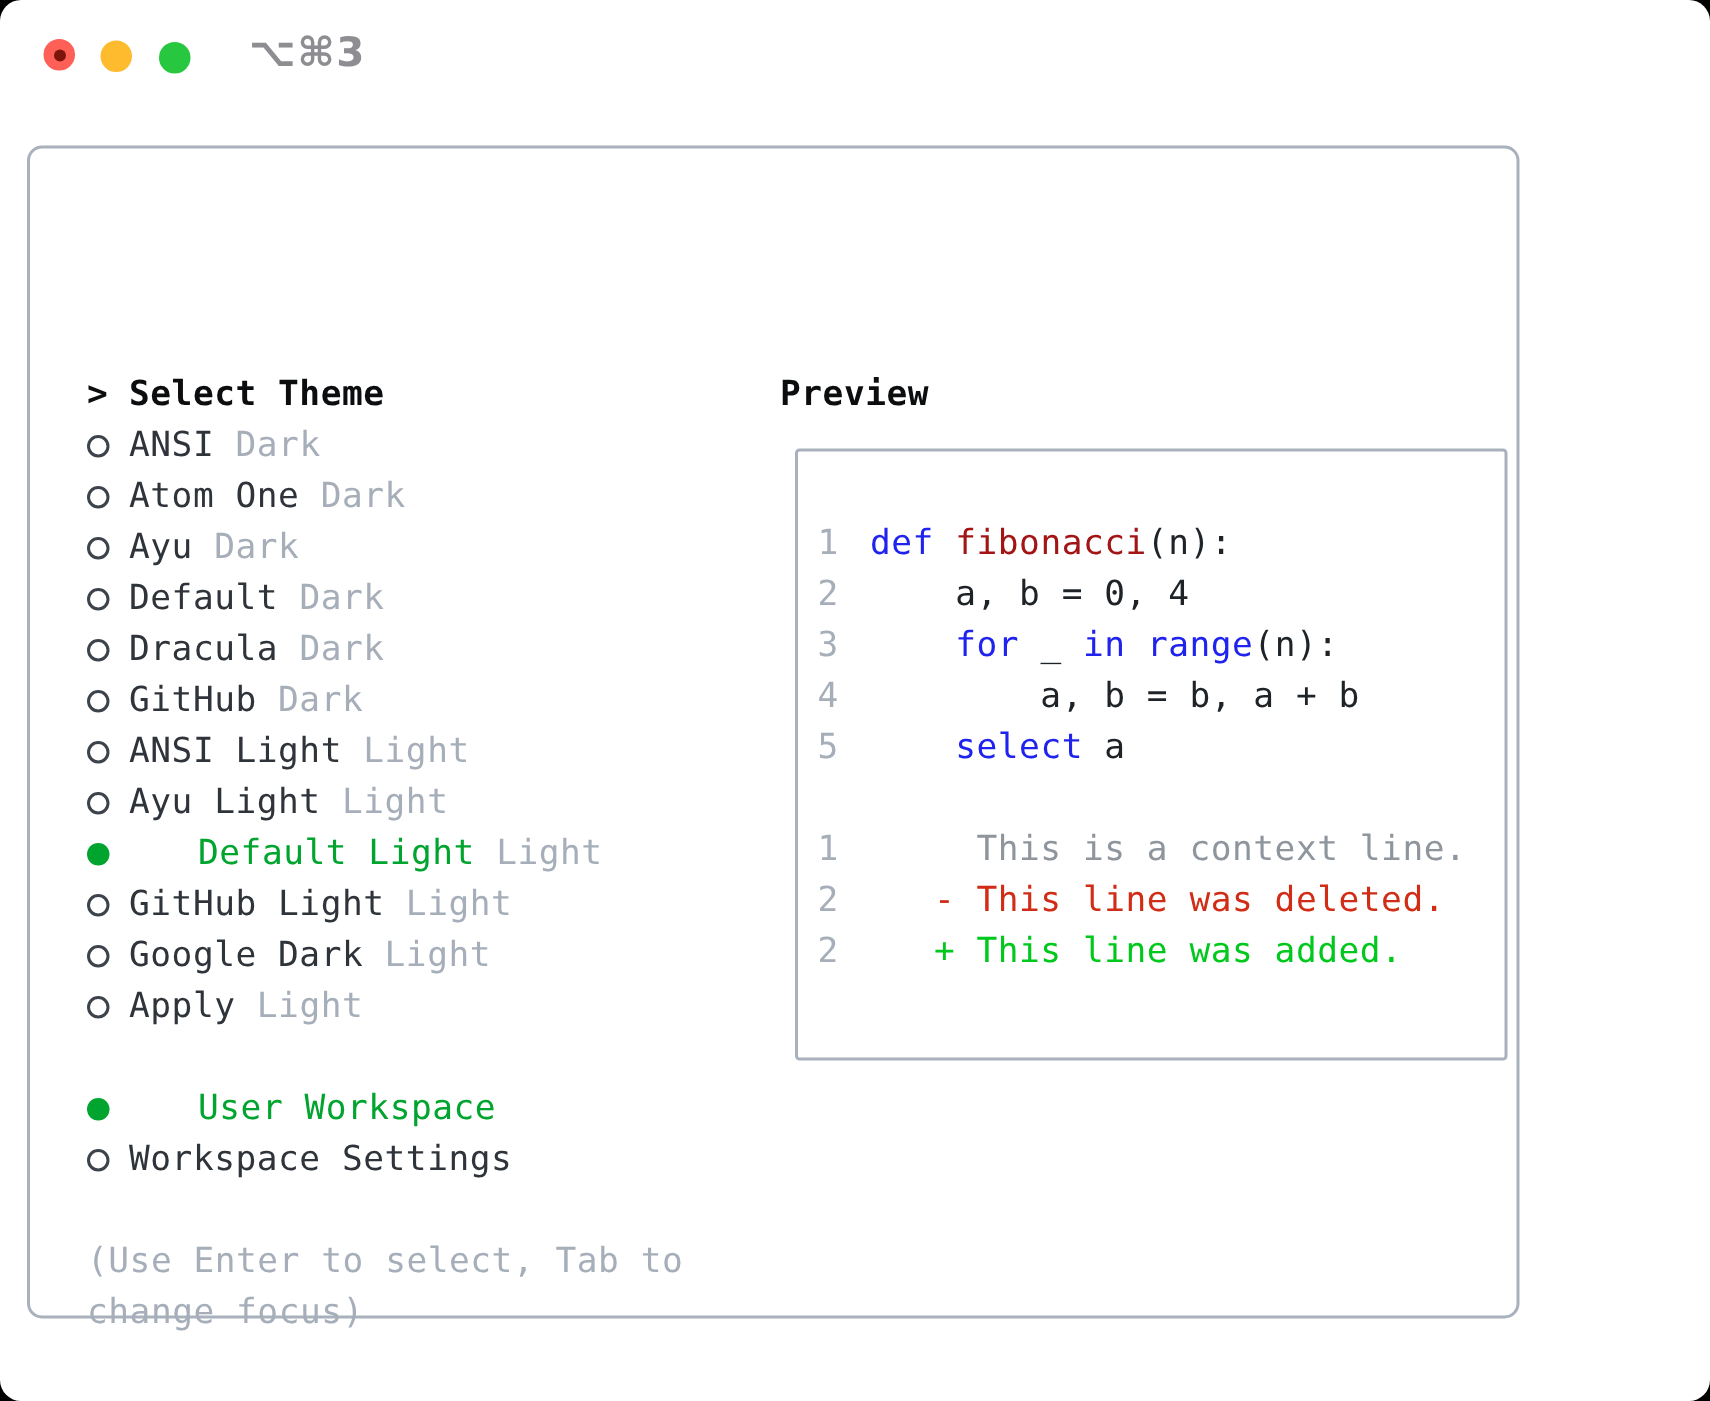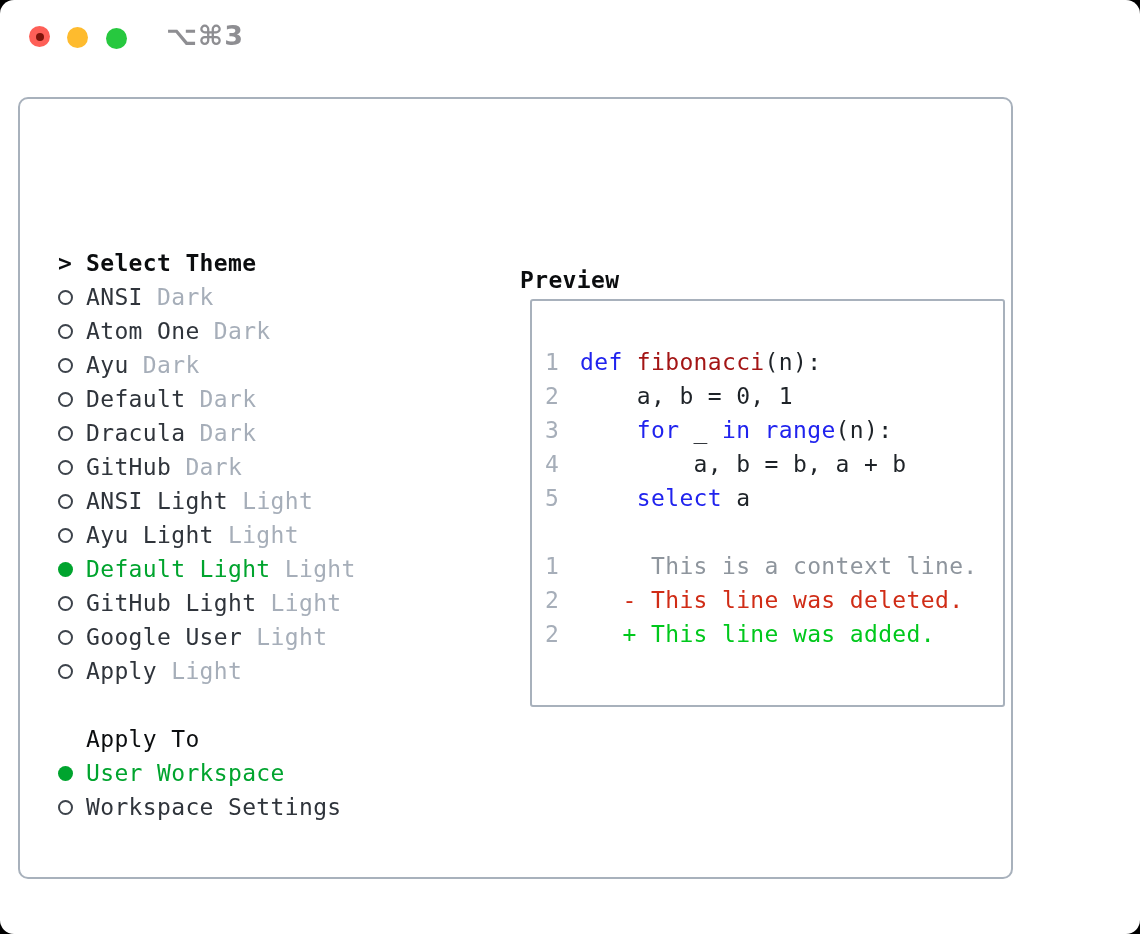--- a/index.html
+++ b/index.html
@@ -32,26 +32,26 @@
   .mono { font-size:23px; letter-spacing:0.35px; }
   
   .left-col { position:absolute; left:38px; top:147px; }
   .row { height:34px; display:flex; align-items:center; white-space:pre; }
   .marker { width:28px; flex:none; display:flex; align-items:center; }
   .cursor, .header-label { font-weight:700; color:var(--header-black); }
   .section-label { color:var(--header-black); }
   .bullet { width:11px; height:11px; border:2px solid #3d434b; border-radius:50%; box-sizing:content-box; }
   .selected .bullet { width:15px; height:15px; border:0; background:var(--accent-green); }
   .item-name { color:var(--text-dark); }
-  .selected .item-name { color:var(--accent-green); }
+  .selected .item-name { color:var(--accent-green);margin-left:46px; }
   .item-variant { color:var(--muted-gray); }
   .spacer { height:34px; }
   .hint { width:428px; color:var(--muted-gray); line-height:34px; white-space:normal; }
   
-  .preview-header { position:absolute; left:500px; top:164px; height:34px;
+  .preview-header { position:absolute; left:500px; top:147px; height:34px;
     display:flex; align-items:center; font-weight:700; color:var(--header-black); }
   .preview-box {
     position:absolute; left:510px; top:200px; width:475px; height:408px;
     box-sizing:border-box; border:2px solid var(--border-gray); border-radius:3px;
     background:#fff;
   }
   .code { position:absolute; left:0; top:44px; right:0; }
   .cline { height:34px; display:flex; align-items:center; }
   .ln { width:20px; margin-left:13px; flex:none; color:var(--muted-gray); }
   .lc { margin-left:15px; white-space:pre; }
@@ -128,65 +128,62 @@
     <span class="item-name">Default Light</span><span class="item-variant"> Light</span>
   </div>
 
   <div class="row">
     <span class="marker"><span class="bullet"></span></span>
     <span class="item-name">GitHub Light</span><span class="item-variant"> Light</span>
   </div>
 
   <div class="row">
     <span class="marker"><span class="bullet"></span></span>
-    <span class="item-name">Google User</span><span class="item-variant"> Light</span>
+    <span class="item-name">Google Dark</span><span class="item-variant"> Light</span>
   </div>
 
   <div class="row">
     <span class="marker"><span class="bullet"></span></span>
     <span class="item-name">Apply</span><span class="item-variant"> Light</span>
   </div>
 </div>
 
       <div class="spacer"></div>
 
-      <div class="row">
-        <span class="marker"></span>
-        <span class="section-label">Apply To</span>
-      </div>
 
       <div id="apply-list">
   <div class="row selected">
     <span class="marker"><span class="bullet"></span></span>
     <span class="item-name">User Workspace</span>
   </div>
 
   <div class="row">
     <span class="marker"><span class="bullet"></span></span>
     <span class="item-name">Workspace Settings</span>
   </div>
 </div>
 
       <div class="spacer"></div>
 
+      <div class="hint">(Use Enter to select, Tab to change focus)</div>
     </div>
 
     <div class="preview-header mono">Preview</div>
 
     <div class="preview-box">
       <div class="code mono">
         <div id="code-lines">
   <div class="cline">
     <span class="ln">1</span>
     <span class="lc"><span class="seg-keyword">def</span><span class="seg-plain"> </span><span class="seg-function">fibonacci</span><span class="seg-plain">(n):</span></span>
   </div>
 
   <div class="cline">
     <span class="ln">2</span>
-    <span class="lc"><span class="seg-plain">    a, b = 0, 1</span></span>
+    <span class="lc"><span class="seg-plain">    a, b = 0, 4</span></span>
   </div>
 
   <div class="cline">
     <span class="ln">3</span>
     <span class="lc"><span class="seg-plain">    </span><span class="seg-keyword">for</span><span class="seg-plain"> _ </span><span class="seg-keyword">in</span><span class="seg-plain"> </span><span class="seg-keyword">range</span><span class="seg-plain">(n):</span></span>
   </div>
 
   <div class="cline">
     <span class="ln">4</span>
     <span class="lc"><span class="seg-plain">        a, b = b, a + b</span></span>

